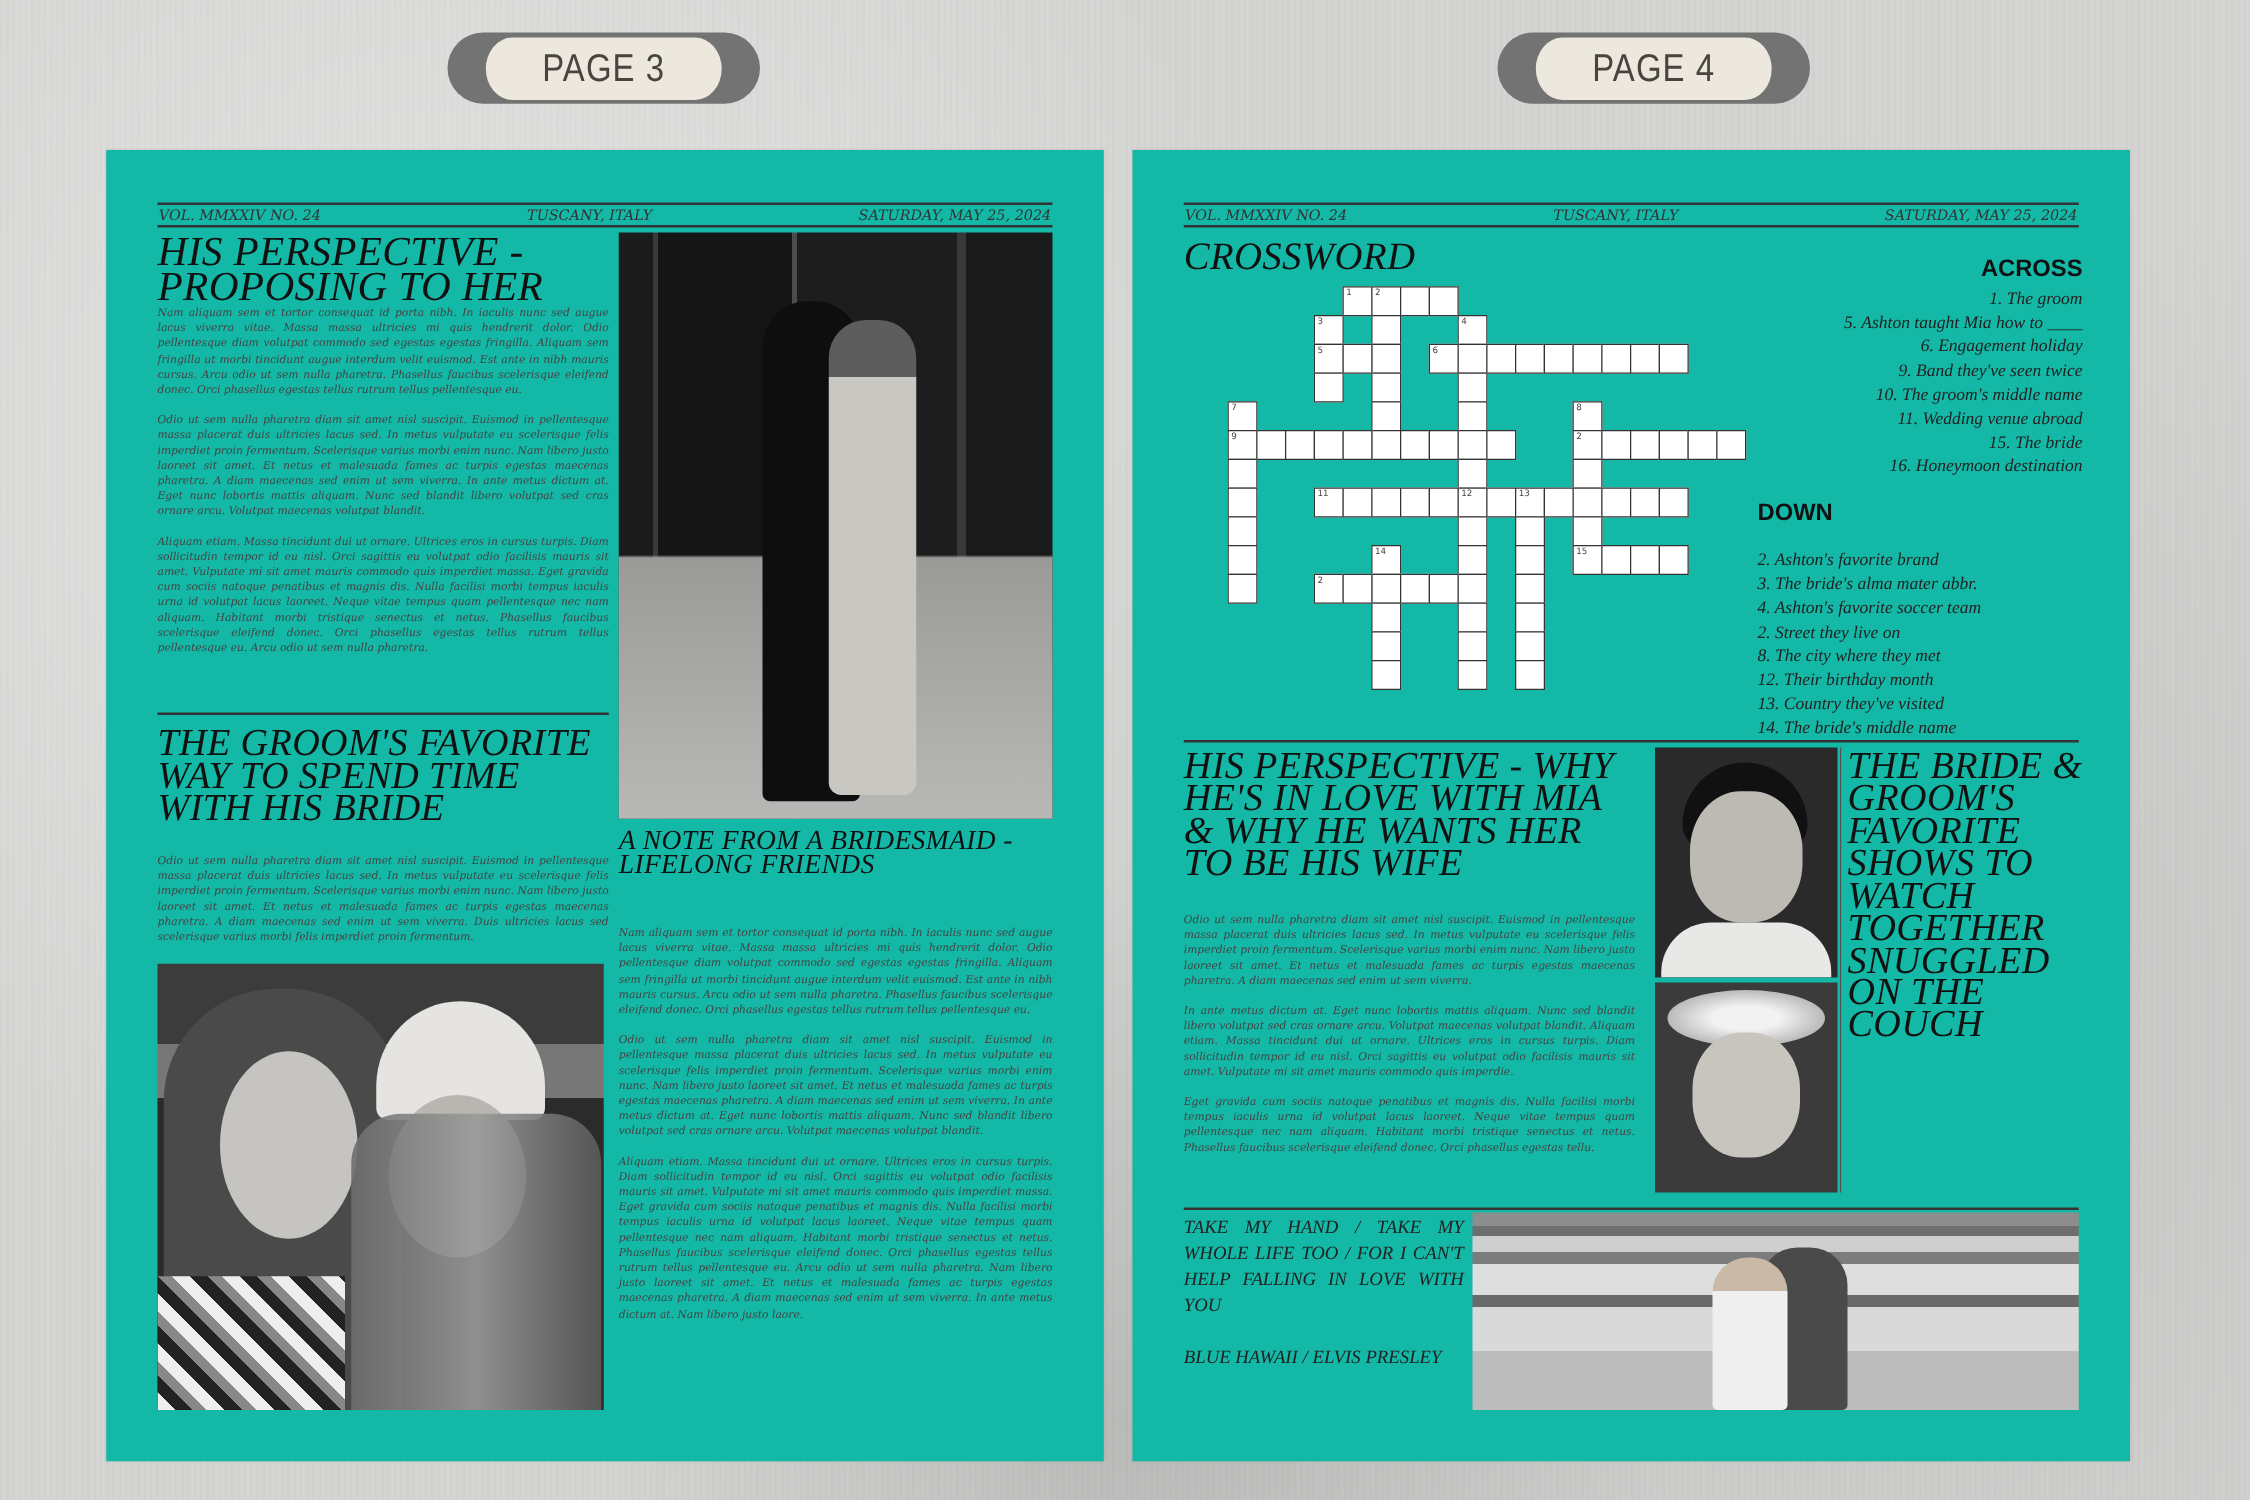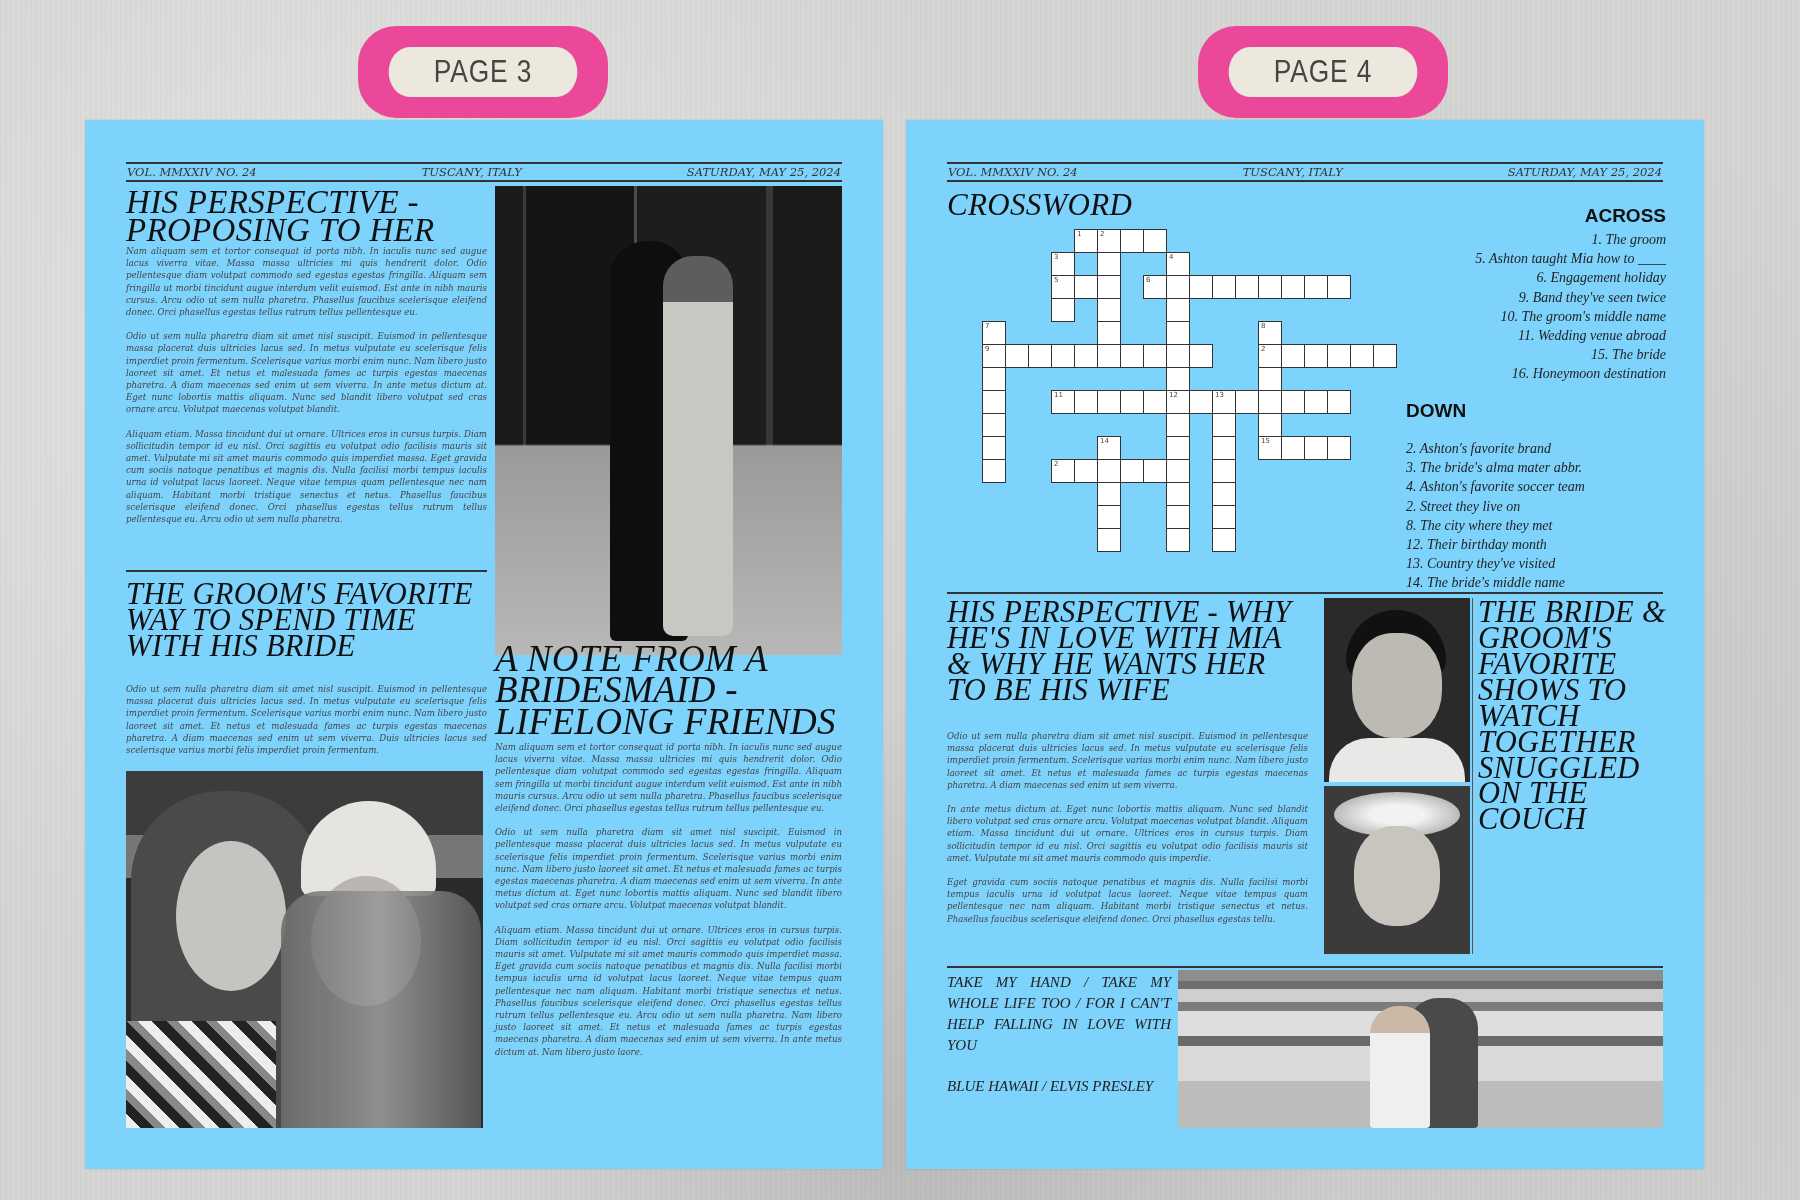--- a/index.html
+++ b/index.html
@@ -9,32 +9,32 @@
     background: #d4d4d2;
     background-image:
       radial-gradient(circle at 20% 30%, rgba(255,255,255,0.35) 0, rgba(255,255,255,0) 40%),
       radial-gradient(circle at 80% 70%, rgba(120,120,120,0.18) 0, rgba(120,120,120,0) 45%),
       radial-gradient(circle at 50% 95%, rgba(90,90,90,0.2) 0, rgba(90,90,90,0) 30%),
       repeating-linear-gradient(90deg, rgba(0,0,0,0.015) 0 2px, rgba(255,255,255,0.02) 2px 5px);
     font-family: "DejaVu Serif", serif;
     color: #111;
   }
   .pill {
-    position: absolute; top: 26px; width: 250px; height: 92px;
-    border-radius: 38px; background: #ec4899;
+    position: absolute; top: 26px; width: 250px; height: 57px;
+    border-radius: 38px; background: #737373;
     display: flex; align-items: center; justify-content: center;
   }
   .pill-inner {
     width: 222px; height: 50px; border-radius: 25px; background: #ece8de;
     display: flex; align-items: center; justify-content: center;
     font-family: "Liberation Sans", sans-serif; font-size: 31px; color: #4a4440;
     letter-spacing: 1px; transform: scaleX(0.85);
   }
   .page {
-    position: absolute; top: 120px; width: 798px; height: 1049px; background: #7dd3fc;
+    position: absolute; top: 120px; width: 798px; height: 1049px; background: #14b8a6;
     box-shadow: 0 0 2px rgba(0,0,0,0.15);
   }
   .masthead {
     position: absolute; left: 41px; right: 41px; top: 42px; height: 20px;
     border-top: 2px solid #333; border-bottom: 2px solid #333;
     display: flex; justify-content: space-between; align-items: center;
     font-style: italic; font-size: 11.5px; color: #333; padding: 0 1px;
     font-family: "DejaVu Serif", serif;
   }
   .abs { position: absolute; }
@@ -112,21 +112,21 @@
   <div class="photo" style="left:41px; top:651px; width:357px; height:357px;
        background: linear-gradient(180deg, #3c3c3c 0 18%, #777 18% 30%, #2b2b2b 30% 100%);">
     <div style="position:absolute; left:5px; top:20px; width:190px; height:337px; background:#4a4a4a; border-radius:90px 90px 0 0;"></div>
     <div style="position:absolute; left:50px; top:70px; width:110px; height:150px; background:#c6c4c0; border-radius:50%;"></div>
     <div style="position:absolute; left:175px; top:30px; width:135px; height:95px; background:#e5e4e1; border-radius:70px 70px 10px 10px;"></div>
     <div style="position:absolute; left:185px; top:105px; width:110px; height:130px; background:#b9b6b1; border-radius:50%;"></div>
     <div style="position:absolute; left:155px; top:120px; width:200px; height:237px; background:linear-gradient(90deg,#6d6d6d,#9a9a9a,#5a5a5a); border-radius:40px 40px 0 0; z-index:-0; opacity:0.9;"></div>
     <div style="position:absolute; left:0; top:250px; width:150px; height:107px; background:repeating-linear-gradient(45deg,#eee 0 10px,#222 10px 20px,#888 20px 28px);"></div>
   </div>
 
-  <h2 class="abs headline" style="left:410px; top:523px; width:347px; font-size:37px;">A NOTE FROM A BRIDESMAID - LIFELONG FRIENDS</h2>
+  <h2 class="abs headline" style="left:410px; top:543px; width:347px; font-size:22px;">A NOTE FROM A BRIDESMAID - LIFELONG FRIENDS</h2>
   <div class="abs body-text" style="left:410px; top:621px; width:347px;">
     <p>Nam aliquam sem et tortor consequat id porta nibh. In iaculis nunc sed augue lacus viverra vitae. Massa massa ultricies mi quis hendrerit dolor. Odio pellentesque diam volutpat commodo sed egestas egestas fringilla. Aliquam sem fringilla ut morbi tincidunt augue interdum velit euismod. Est ante in nibh mauris cursus. Arcu odio ut sem nulla pharetra. Phasellus faucibus scelerisque eleifend donec. Orci phasellus egestas tellus rutrum tellus pellentesque eu.</p>
     <p>Odio ut sem nulla pharetra diam sit amet nisl suscipit. Euismod in pellentesque massa placerat duis ultricies lacus sed. In metus vulputate eu scelerisque felis imperdiet proin fermentum. Scelerisque varius morbi enim nunc. Nam libero justo laoreet sit amet. Et netus et malesuada fames ac turpis egestas maecenas pharetra. A diam maecenas sed enim ut sem viverra. In ante metus dictum at. Eget nunc lobortis mattis aliquam. Nunc sed blandit libero volutpat sed cras ornare arcu. Volutpat maecenas volutpat blandit.</p>
     <p>Aliquam etiam. Massa tincidunt dui ut ornare. Ultrices eros in cursus turpis. Diam sollicitudin tempor id eu nisl. Orci sagittis eu volutpat odio facilisis mauris sit amet. Vulputate mi sit amet mauris commodo quis imperdiet massa. Eget gravida cum sociis natoque penatibus et magnis dis. Nulla facilisi morbi tempus iaculis urna id volutpat lacus laoreet. Neque vitae tempus quam pellentesque nec nam aliquam. Habitant morbi tristique senectus et netus. Phasellus faucibus scelerisque eleifend donec. Orci phasellus egestas tellus rutrum tellus pellentesque eu. Arcu odio ut sem nulla pharetra. Nam libero justo laoreet sit amet. Et netus et malesuada fames ac turpis egestas maecenas pharetra. A diam maecenas sed enim ut sem viverra. In ante metus dictum at. Nam libero justo laore.</p>
   </div>
 </div>
 
 <div class="page" style="left:906px;">
   <div class="masthead">
     <span>VOL. MMXXIV NO. 24</span>

